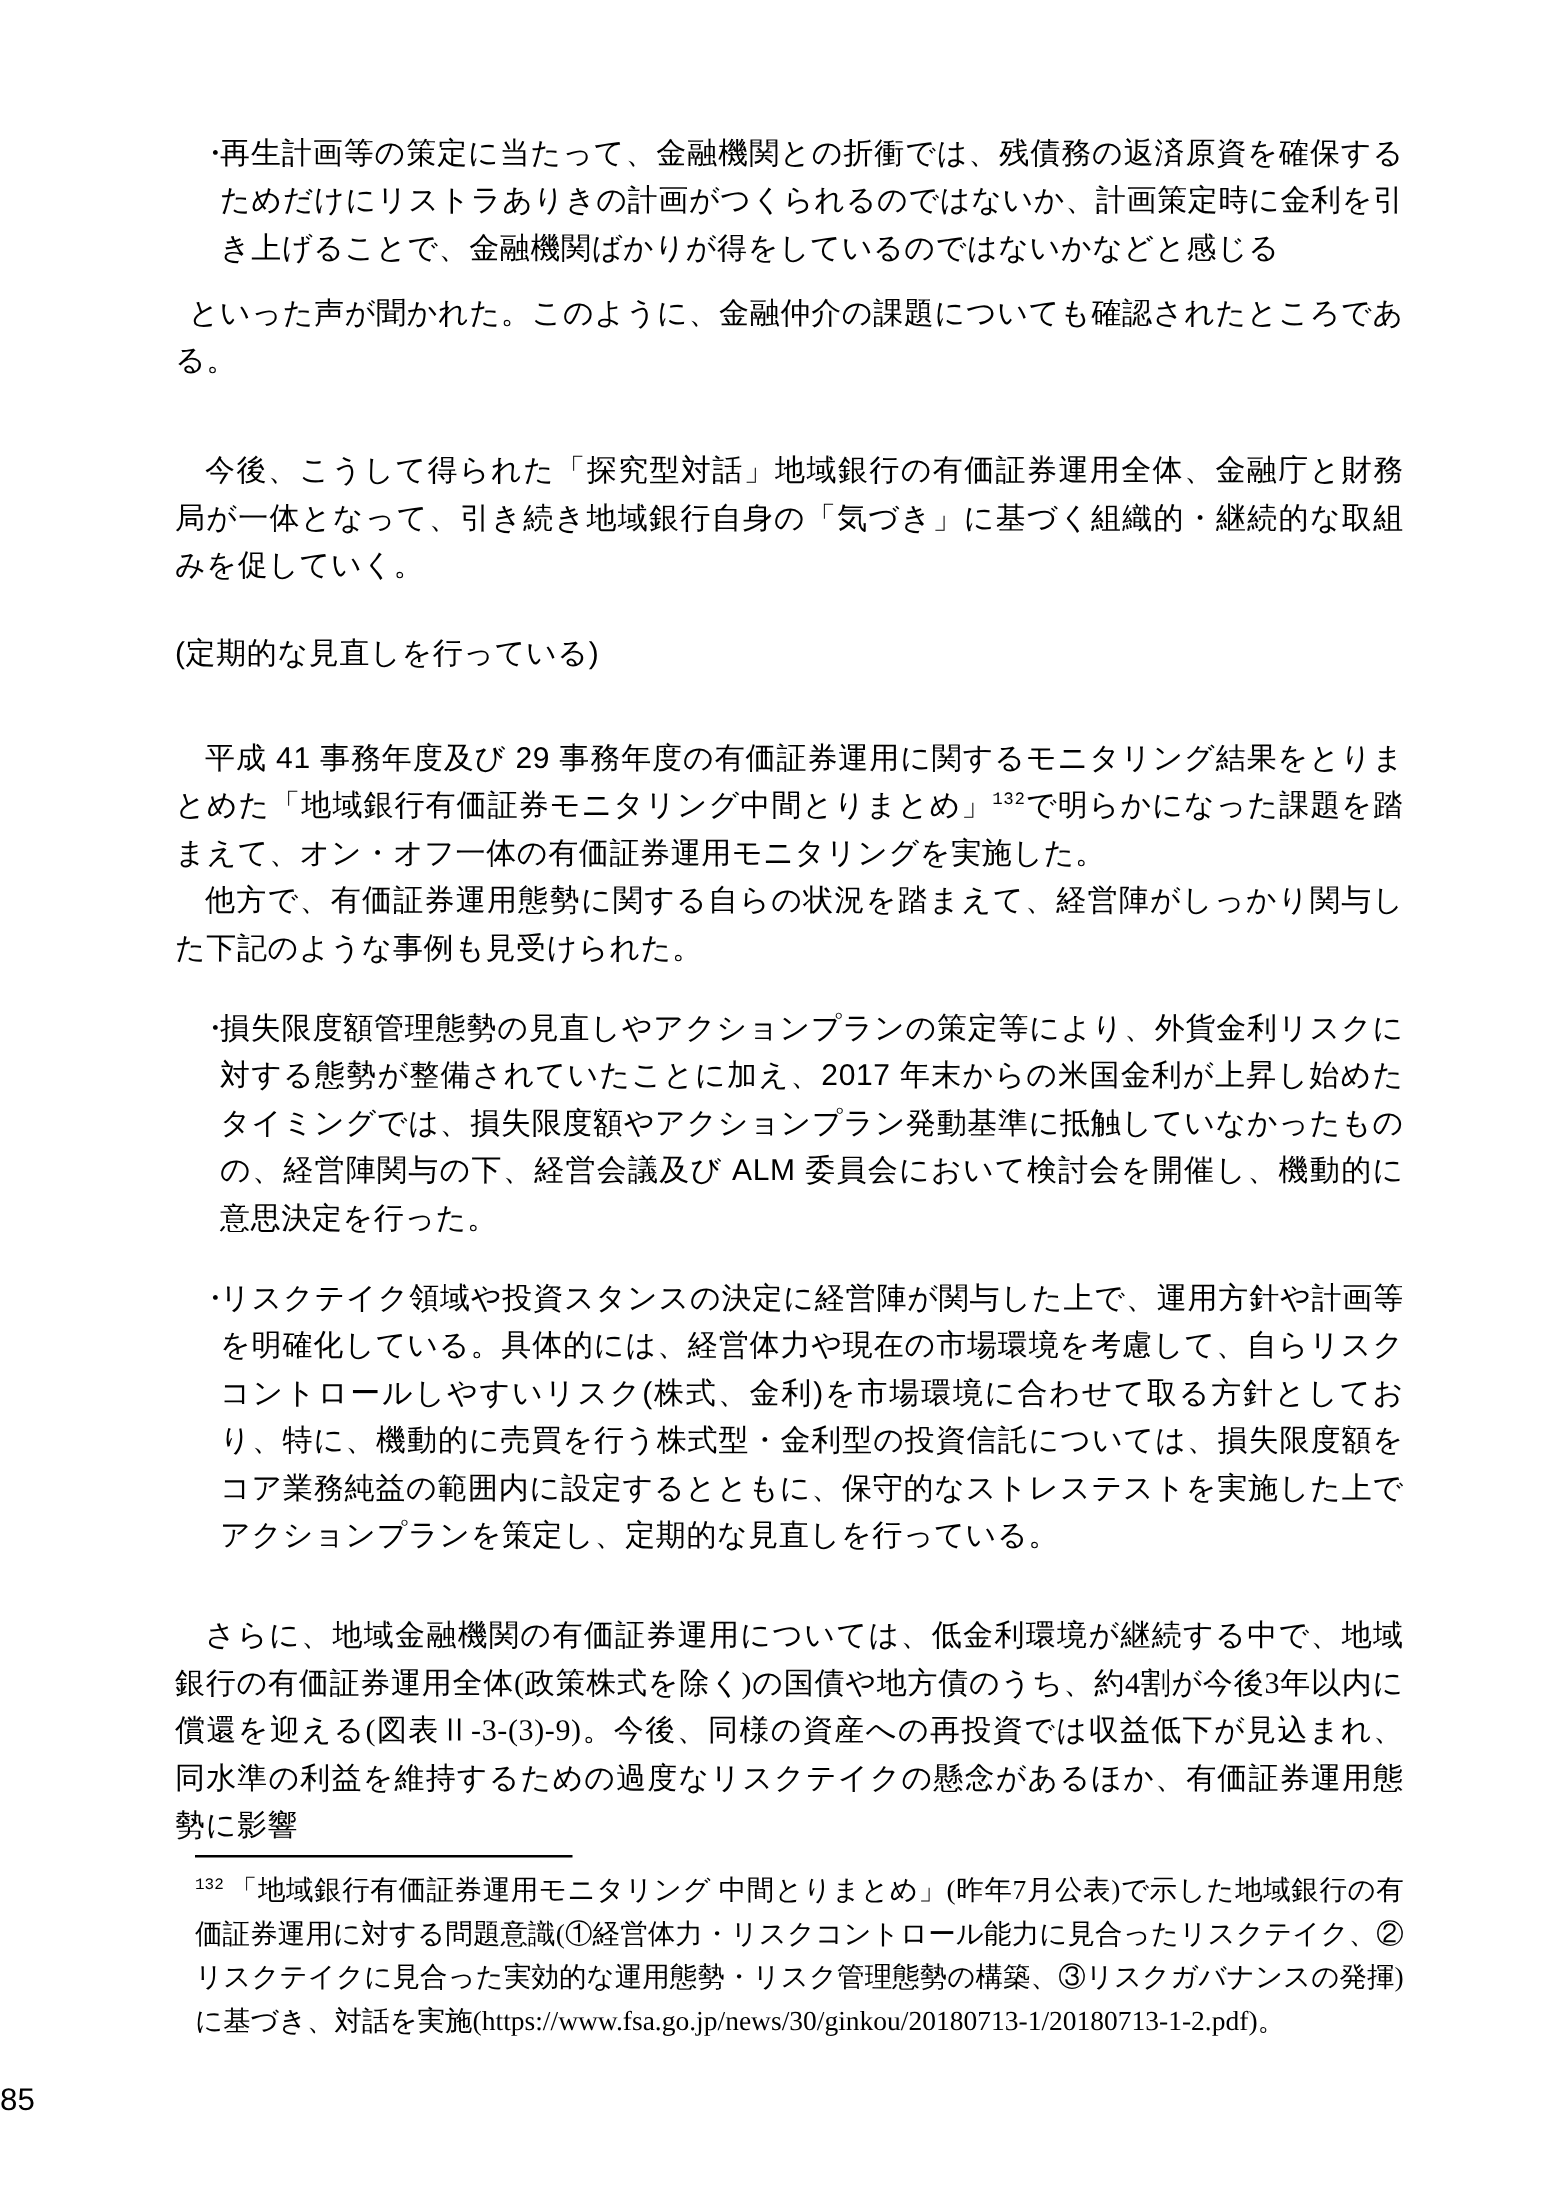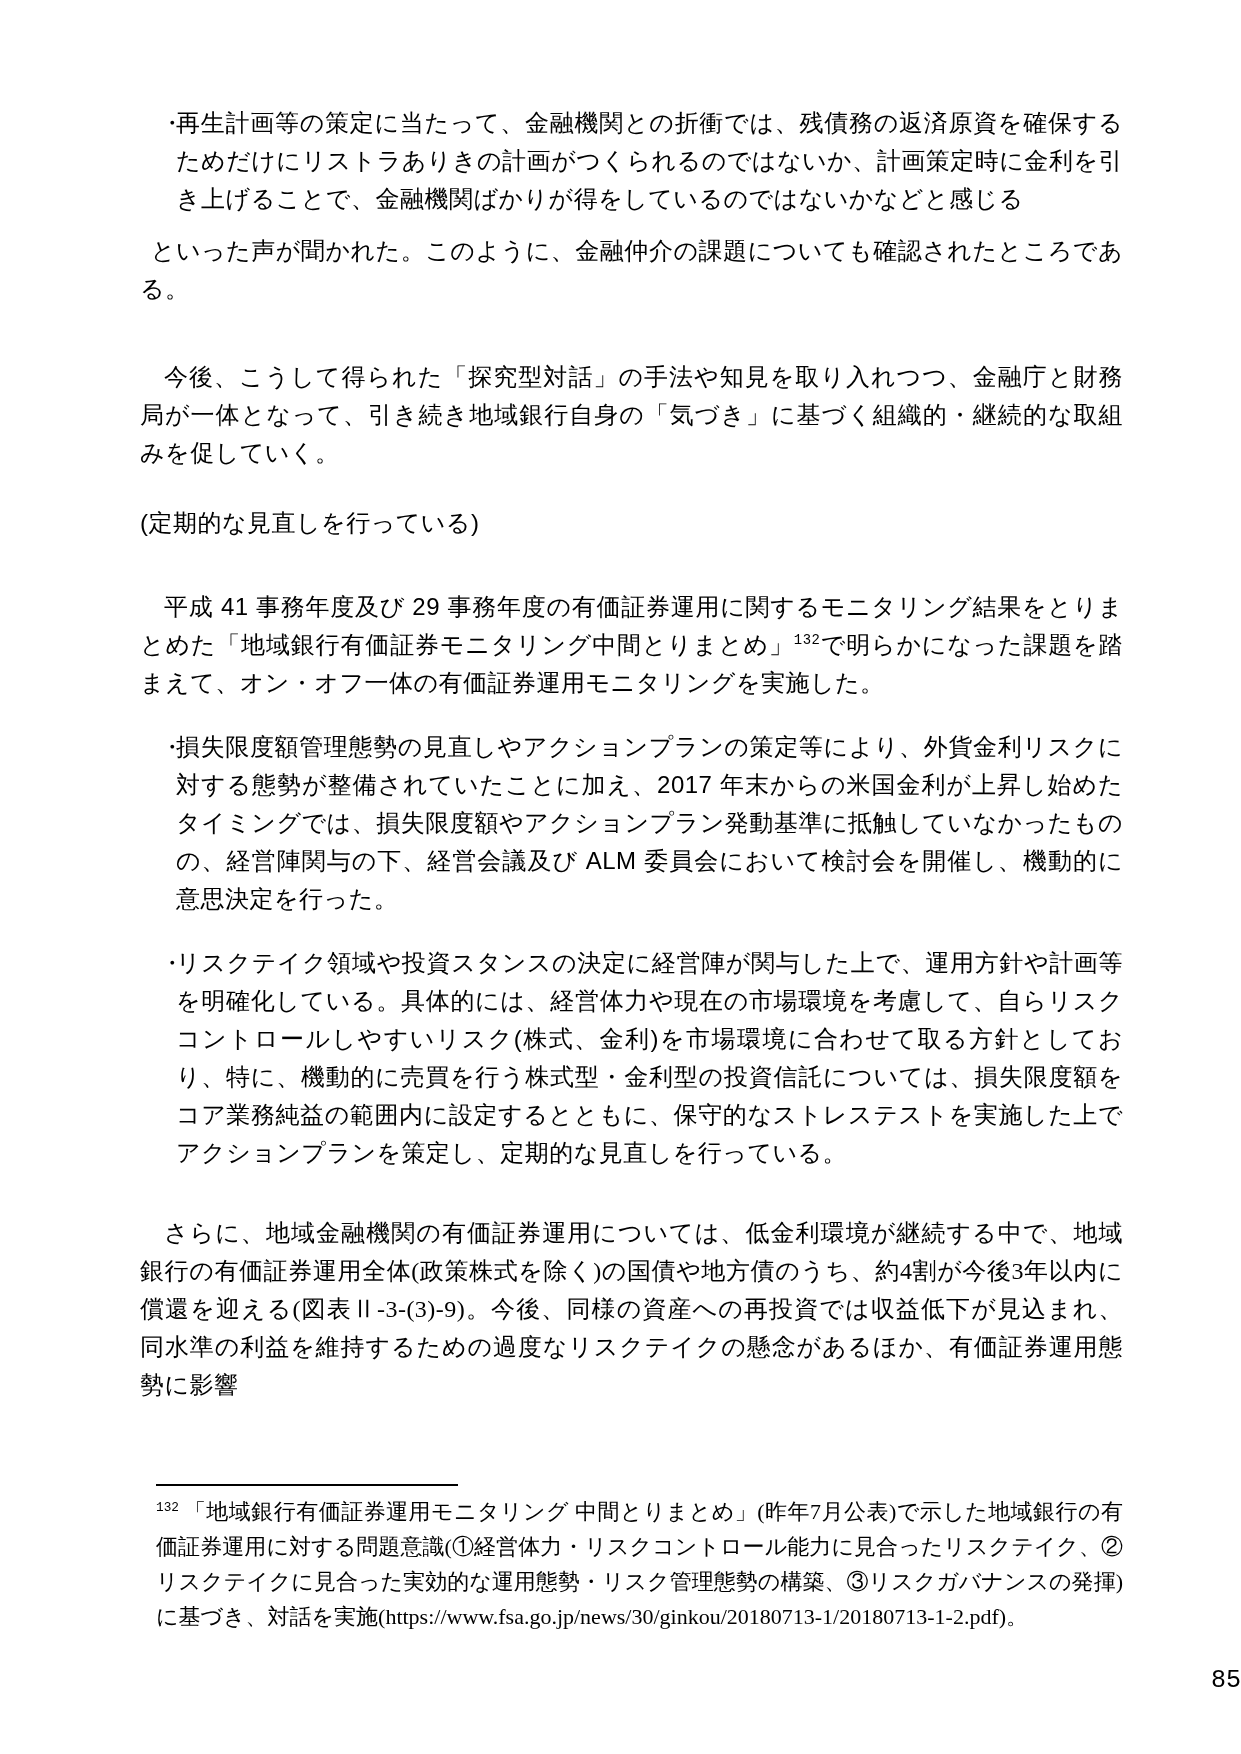--- a/index.html
+++ b/index.html
@@ -70,46 +70,47 @@
     text-justify: inter-ideograph;
     word-break: break-word;
     overflow-wrap: anywhere;
   }
   .footnote-text sup.fn-ref { margin-right: 0.35em; }
   .page-number {
     position: absolute;
     left: 0;
     right: 0;
     top: 1666px;
-    text-align: right;
-    font-family: Liberation Mono, monospace;
+    text-align: left;
+    font-family: Liberation Sans, sans-serif;
     font-size: 25px;
   }
 </style>
 </head>
 <body>
 
 <div class="page">
 
   <div class="body-text">
 
     <div class="bullet-item">
       <span class="marker">・</span>
       <span>再生計画等の策定に当たって、金融機関との折衝では、残債務の返済原資を確保するためだけにリストラありきの計画がつくられるのではないか、計画策定時に金利を引き上げることで、金融機関ばかりが得をしているのではないかなどと感じる</span>
     </div>
 
     <p class="para-voices">といった声が聞かれた。このように、金融仲介の課題についても確認されたところである。</p>
 
-    <p class="para-future indent">今後、こうして得られた「探究型対話」の手法や知見を取り入れつつ、金融庁と財務局が一体となって、引き続き地域銀行自身の「気づき」に基づく組織的・継続的な取組みを促していく。</p>
+    <p class="para-future indent">今後、こうして得られた「探究型対話」地域銀行の有価証券運用全体、金融庁と財務局が一体となって、引き続き地域銀行自身の「気づき」に基づく組織的・継続的な取組みを促していく。</p>
 
     <p class="heading">(定期的な見直しを行っている)</p>
 
     <p class="para-monitoring indent"><span>平成 41 事務年度及び 29 事務年度の有価証券運用に関するモニタリング結果をとりまとめた「地域銀行有価証券モニタリング中間とりまとめ」</span><sup class="fn-ref">132</sup><span>で明らかになった課題を踏まえて、オン・オフ一体の有価証券運用モニタリングを実施した。</span></p>
 
 
+    <p class="indent">他方で、有価証券運用態勢に関する自らの状況を踏まえて、経営陣がしっかり関与した下記のような事例も見受けられた。</p>
 
     <div class="bullet-item gap">
       <span class="marker">・</span>
       <span>損失限度額管理態勢の見直しやアクションプランの策定等により、外貨金利リスクに対する態勢が整備されていたことに加え、2017 年末からの米国金利が上昇し始めたタイミングでは、損失限度額やアクションプラン発動基準に抵触していなかったものの、経営陣関与の下、経営会議及び ALM 委員会において検討会を開催し、機動的に意思決定を行った。</span>
     </div>
 
     <div class="bullet-item gap">
       <span class="marker">・</span>
       <span>リスクテイク領域や投資スタンスの決定に経営陣が関与した上で、運用方針や計画等を明確化している。具体的には、経営体力や現在の市場環境を考慮して、自らリスクコントロールしやすいリスク(株式、金利)を市場環境に合わせて取る方針としており、特に、機動的に売買を行う株式型・金利型の投資信託については、損失限度額をコア業務純益の範囲内に設定するとともに、保守的なストレステストを実施した上でアクションプランを策定し、定期的な見直しを行っている。</span>
     </div>

